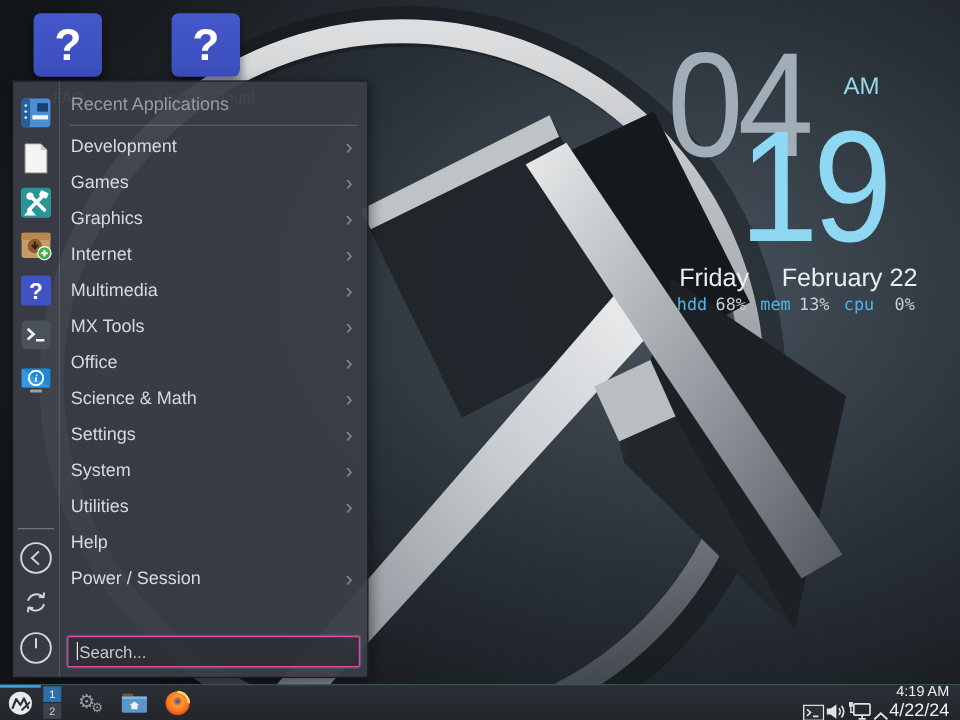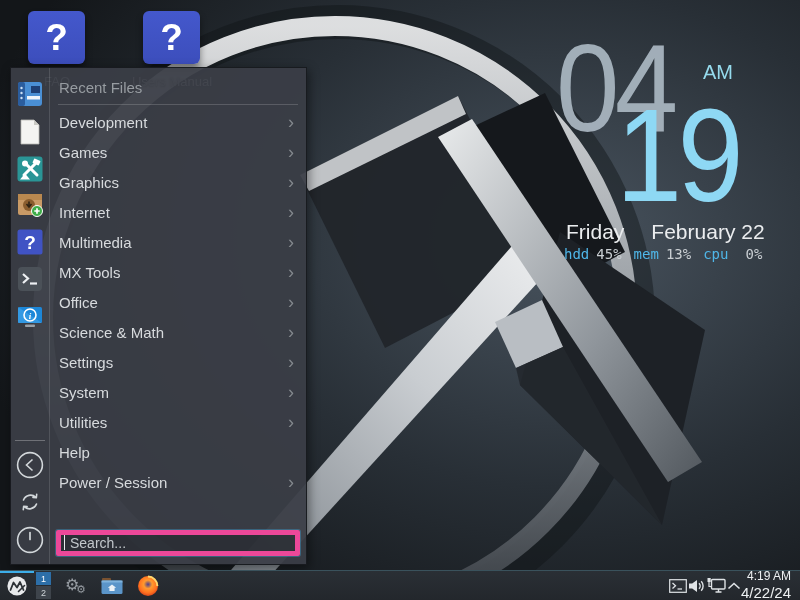--- a/index.html
+++ b/index.html
@@ -56,21 +56,21 @@
   .session-sep{position:absolute;left:4px;top:372px;width:30px;border-top:1px solid rgba(255,255,255,.28);}
   
   .rows{position:absolute;left:38px;right:0;top:0;padding-top:4px;}
   .menu-row{height:30px;display:flex;align-items:center;padding:0 12px 0 10px;font-size:15px;color:#d7dadd;}
   .menu-row.dim{color:#979ca1;}
   .row-chevron{margin-left:auto;color:#83888d;font-size:18px;line-height:1;}
   .rows-sep{border-top:1px solid rgba(255,255,255,.17);margin:2px 8px 2px 9px;}
   .search-wrap{position:absolute;left:45px;right:6px;bottom:8px;height:26px;}
   .search-wrap input{
     width:100%;height:100%;box-sizing:border-box;outline:none;
-    background:rgba(34,38,43,.55);border:5px solid #ec4899;border-radius:2px;
+    background:rgba(34,38,43,.55);border:1px solid #ec4899;border-radius:2px;
     box-shadow:0 0 0 1px rgba(61,174,233,.35);
     color:#d5d9dc;font-size:14px;padding:0 6px 0 9px;font-family:"Liberation Sans",sans-serif;
   }
   .search-wrap input::placeholder{color:#c3c8cc;opacity:1;}
   .search-caret{position:absolute;left:8px;top:5px;width:1px;height:15px;background:#e9ecee;}
   
   .taskbar{
     position:absolute;left:0;bottom:0;width:800px;height:30px;z-index:4;
     background:linear-gradient(180deg,#2a2f35,#23272c);
     border-top:1px solid #3a525c;display:flex;align-items:center;box-sizing:border-box;
@@ -80,21 +80,21 @@
   .pager{display:flex;flex-direction:column;gap:1px;margin-left:2px;cursor:pointer;}
   .pager-cell{width:15px;height:13px;font-size:9px;display:flex;align-items:center;justify-content:center;color:#fff;}
   .pager-cell.active{background:#2d6fa8;}
   .pager-cell.inactive{background:#3e444b;color:#ced3d7;}
   .tb-icon{display:flex;align-items:center;justify-content:center;cursor:pointer;}
   .gear-wrap{margin-left:14px;color:#969ca2;position:relative;width:22px;height:22px;}
   .gear-big{font-size:16px;position:absolute;left:0;top:0;font-family:"DejaVu Sans",sans-serif;}
   .gear-small{font-size:11px;position:absolute;left:11px;top:8px;font-family:"DejaVu Sans",sans-serif;}
   .fm-wrap{margin-left:14px;}
   .ff-wrap{margin-left:14px;}
-  .tray{margin-left:auto;display:flex;align-items:center;gap:0;padding-right:9px;}
+  .tray{margin-left:auto;display:flex;align-items:flex-end;gap:0;padding-right:9px;}
   .tray-clock{text-align:right;color:#eef1f3;line-height:1.15;}
   .tray-clock .t1{font-size:12px;}
   .tray-clock .t2{font-size:15px;}
 </style>
 </head>
 <body>
 
 <svg id="wallpaper" viewBox="0 0 800 600" preserveAspectRatio="none">
   <defs>
     <radialGradient id="sky" cx="70%" cy="40%" r="75%">
@@ -142,21 +142,21 @@
 
 <div class="cw cw-hour">04</div>
 <div class="cw cw-min">19</div>
 <div class="cw cw-ampm">AM</div>
 <div class="cw cw-date">
   <span>Friday</span>
   <span>February 22</span>
 </div>
 <div class="cw cw-stats">
   <span class="stat-label">hdd</span>
-  <span class="stat-value">45%</span>
+  <span class="stat-value">68%</span>
   <span class="stat-label">mem</span>
   <span class="stat-value">13%</span>
   <span class="stat-label">cpu</span>
   <span class="stat-value last">0%</span>
 </div>
 
 <div class="menu">
 
   <div class="fav-strip">
     <div class="fav-btn" style="top:12px;">
@@ -235,21 +235,21 @@
     <div class="fav-btn" style="top:458px;">
       <svg viewBox="0 0 28 28">
           <circle cx="14" cy="14" r="12.4" fill="none" stroke="#d2d7da" stroke-width="1.6"></circle>
           <path d="M14 6.5 v7" stroke="#d2d7da" stroke-width="1.7" stroke-linecap="round"></path>
         </svg>
     </div>
   </div>
 
   <div class="rows">
     <div class="menu-row dim">
-      <span>Recent Files</span>
+      <span>Recent Applications</span>
     </div>
     <div class="rows-sep"></div>
     <div class="menu-row">
       <span>Development</span>
       <span class="row-chevron">›</span>
     </div>
     <div class="menu-row">
       <span>Games</span>
       <span class="row-chevron">›</span>
     </div>

